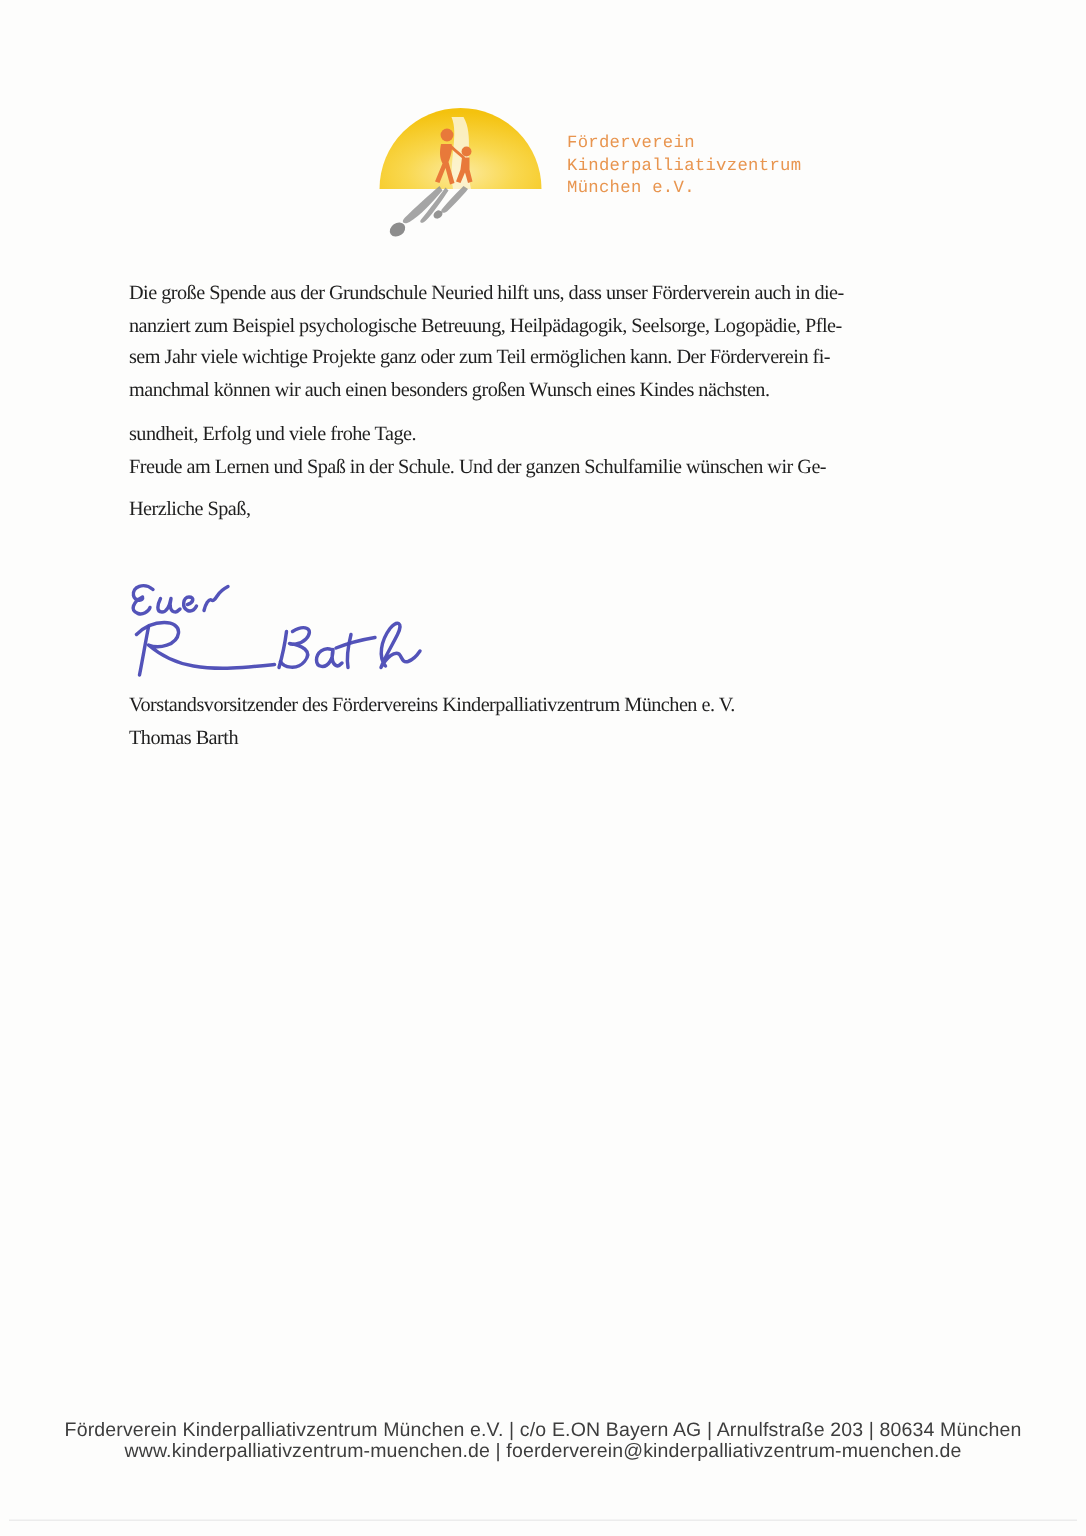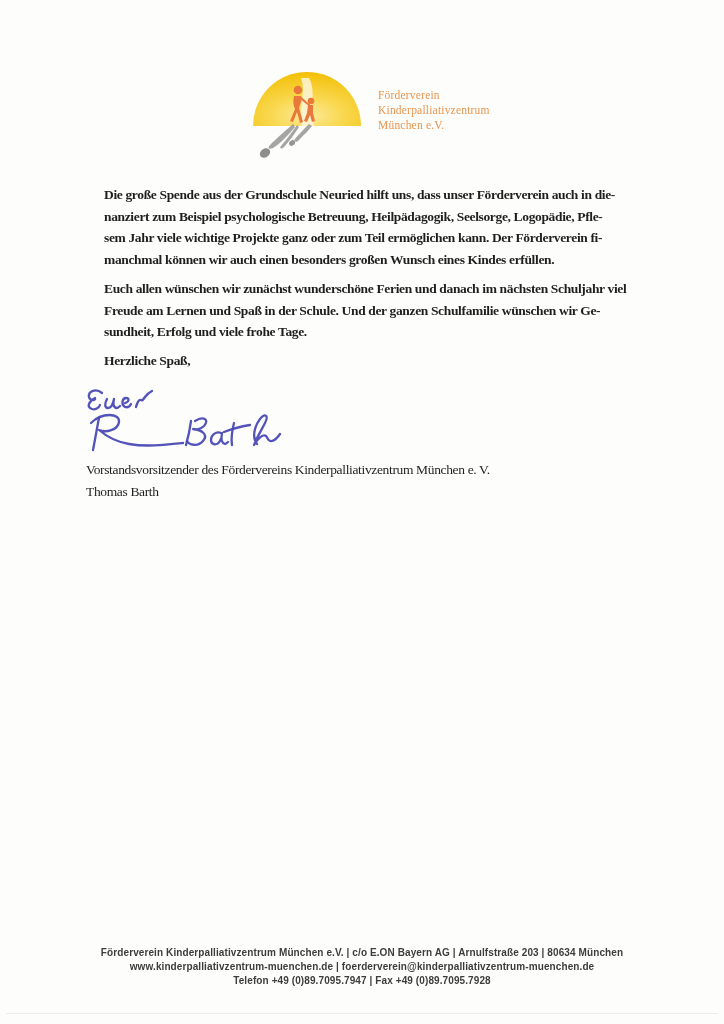--- a/index.html
+++ b/index.html
@@ -6,50 +6,49 @@
   .page{
     position:relative;width:724px;height:1024px;margin:0 auto;
     background:#fdfdfc;overflow:hidden;
     font-family:"Liberation Serif","DejaVu Serif",serif;
     color:var(--body_text,#1f1f1f);
   }
   
   .logo-sun{position:absolute;left:250px;top:62px;width:118px;height:102px;}
   .logo-text{
     position:absolute;left:378px;top:88px;
-    font-family:Liberation Serif, serif;
+    font-family:Liberation Mono, monospace;
     font-size:11.5px;line-height:15px;letter-spacing:.2px;
     color:var(--logo_orange,#e8954f);
   }
   
   .body-text{
-    position:absolute;left:104px;top:184px;width:556px;
-    font-size:13.5px;line-height:21.7px;letter-spacing:-0.35px;font-weight:bold;
+    position:absolute;left:86px;top:184px;width:556px;
+    font-size:13.5px;line-height:21.7px;letter-spacing:-0.35px;
   }
   .ln{white-space:nowrap;}
   .pgap{height:7px;}
   
   .signature{
     position:absolute;left:84px;top:388px;width:206px;height:67px;
     color:var(--ink,#4a4ab5);
   }
   .signature path{fill:none;stroke:currentColor;stroke-width:2.3;
     stroke-linecap:round;stroke-linejoin:round;opacity:.95;}
   
   .signer{
     position:absolute;left:86px;top:459px;
     font-size:13.5px;line-height:21.7px;letter-spacing:-0.35px;white-space:nowrap;
   }
   
   .footer{
     position:absolute;left:0;right:0;top:946px;text-align:center;
     font-family:"Liberation Sans","DejaVu Sans",sans-serif;
-    font-size:10px;line-height:14px;letter-spacing:.1px;
+    font-size:13px;line-height:14px;letter-spacing:.1px;
     color:var(--footer_text,#3d3d3d);
-    font-weight:bold;
   }
   .scan-edge{position:absolute;left:6px;right:6px;top:1013px;height:1px;background:#ececec;}
 </style>
 </head>
 <body>
 
 <div class="page">
 
   <svg class="logo-sun" viewBox="0 0 118 102" aria-hidden="true">
     <defs>
@@ -83,25 +82,24 @@
   <div class="logo-text">
     <div>Förderverein</div>
     <div>Kinderpalliativzentrum</div>
     <div>München e.V.</div>
   </div>
 
   <div class="body-text">
     <div class="ln">Die große Spende aus der Grundschule Neuried hilft uns, dass unser Förderverein auch in die-</div>
     <div class="ln">nanziert zum Beispiel psychologische Betreuung, Heilpädagogik, Seelsorge, Logopädie, Pfle-</div>
     <div class="ln">sem Jahr viele wichtige Projekte ganz oder zum Teil ermöglichen kann. Der Förderverein fi-</div>
-    <div class="ln">manchmal können wir auch einen besonders großen Wunsch eines Kindes erfüllen.</div>
+    <div class="ln">manchmal können wir auch einen besonders großen Wunsch eines Kindes nächsten.</div>
     <div class="pgap"></div>
-    <div class="ln">Euch allen wünschen wir zunächst wunderschöne Ferien und danach im nächsten Schuljahr viel</div>
+    <div class="ln">sundheit, Erfolg und viele frohe Tage.</div>
     <div class="ln">Freude am Lernen und Spaß in der Schule. Und der ganzen Schulfamilie wünschen wir Ge-</div>
-    <div class="ln">sundheit, Erfolg und viele frohe Tage.</div>
     <div class="pgap"></div>
     <div class="ln">Herzliche Spaß,</div>
   </div>
 
   <svg class="signature" viewBox="0 0 206 67" role="img" aria-label="Euer Barth">
 
     <path d="M18,5 C12,0 4,3 5,9 C6,13 12,13 11,10 C5,13 2,19 8,21 C11,22 15,20 16,17"></path>
     <path d="M23,11 C21,15 20,20 24,20 C27,20 29,16 30,11 C29,15 29,20 33,20 C34,20 35,19 36,18"></path>
     <path d="M41,15 C45,14 46,10 42,10 C38,10 37,17 41,19 C44,20 46,18 47,16"></path>
     <path d="M52,19 C53,15 55,11 57,12 C58,13 59,12 61,9 C63,6 66,4 68,3"></path>
@@ -121,17 +119,16 @@
   </svg>
 
   <div class="signer">
     <div>Vorstandsvorsitzender des Fördervereins Kinderpalliativzentrum München e. V.</div>
     <div>Thomas Barth</div>
   </div>
 
   <div class="footer">
     <div>Förderverein Kinderpalliativzentrum München e.V. | c/o E.ON Bayern AG | Arnulfstraße 203 | 80634 München</div>
     <div>www.kinderpalliativzentrum-muenchen.de | foerderverein@kinderpalliativzentrum-muenchen.de</div>
-    <div>Telefon +49 (0)89.7095.7947 | Fax +49 (0)89.7095.7928</div>
   </div>
 
   <div class="scan-edge"></div>
 </div>
 
 </body></html>

